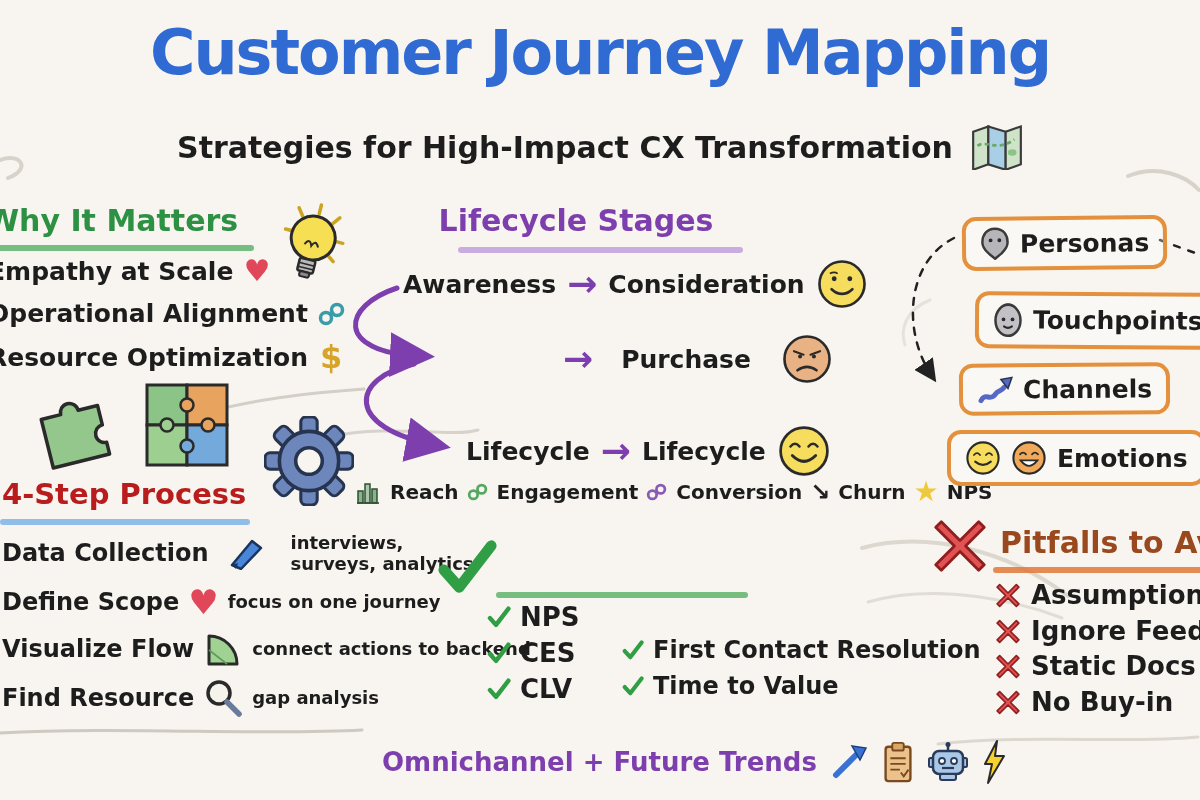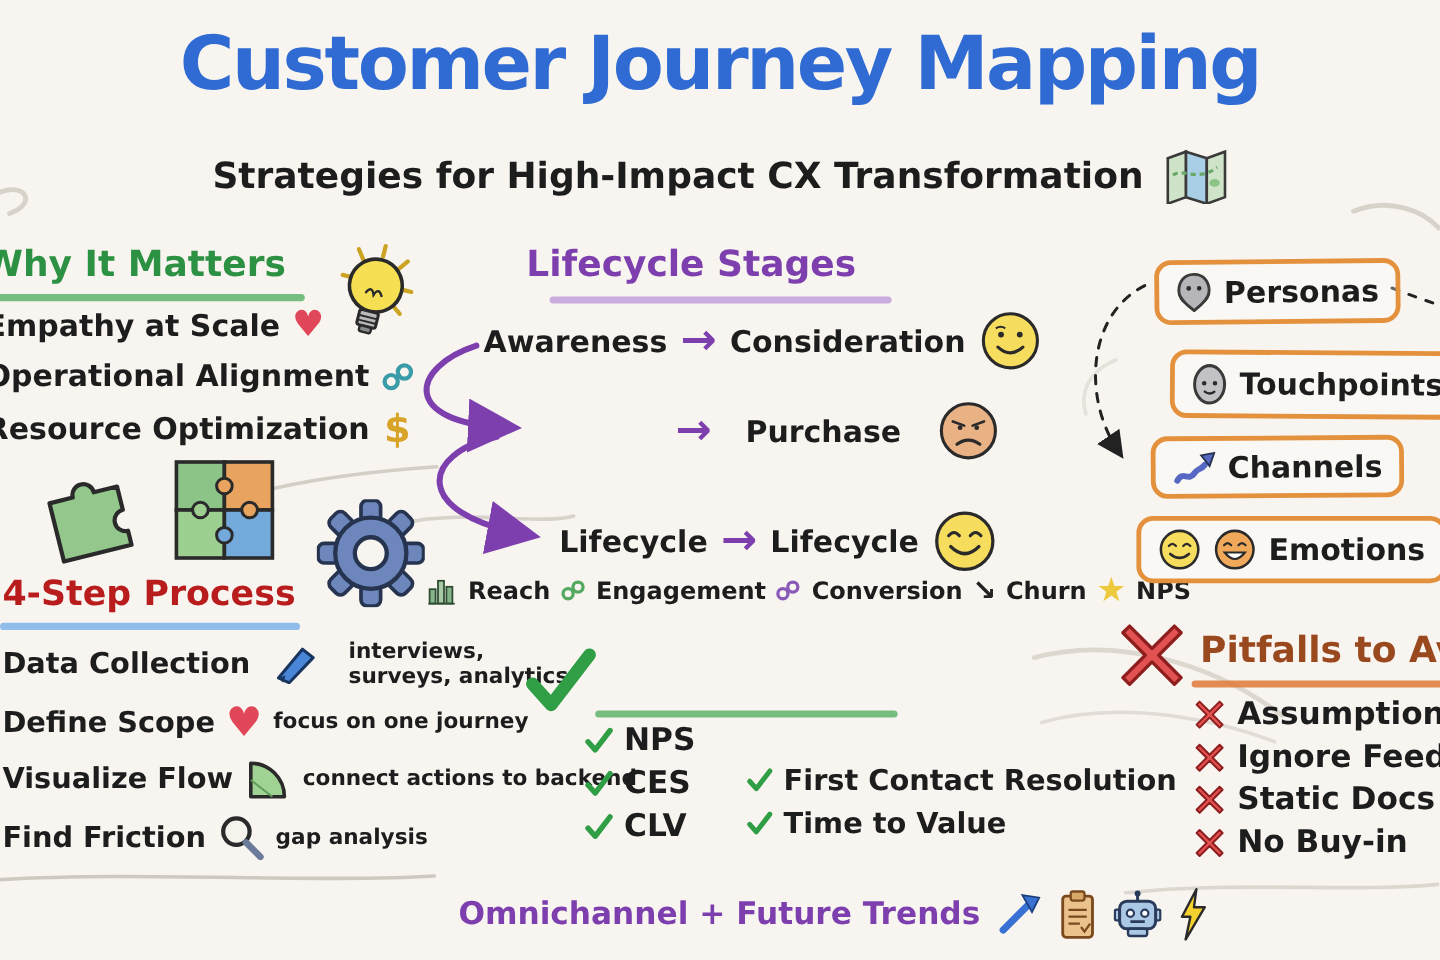--- a/index.html
+++ b/index.html
@@ -170,21 +170,21 @@
     <span class="t24">Visualize Flow</span>
     <span class="ico">
       <svg width="40" height="36" viewBox="0 0 40 36">
         <path d="M6,33 L6,5 A28,28 0 0 1 34,33 Z" fill="#9fd293" stroke="#2a2a2a" stroke-width="3" stroke-linejoin="round"></path>
         <path d="M6,19 L24,33" stroke="#5e9c58" stroke-width="1.6"></path>
       </svg>
     </span>
     <span class="note">connect actions to backend</span>
   </div>
   <div class="row" style="left:2px;top:679px;gap:9px">
-    <span class="t24">Find Friction</span>
+    <span class="t24">Find Resource</span>
     <span class="ico">
       <svg width="40" height="38" viewBox="0 0 40 38">
         <circle cx="16" cy="14" r="11" fill="#f6f3ed" stroke="#2a2a2a" stroke-width="3.5"></circle>
         <path d="M24,23 L36,35" stroke="#6a7a9a" stroke-width="5.5" stroke-linecap="round"></path>
       </svg>
     </span>
     <span class="note">gap analysis</span>
   </div>
 
   <div class="abs nw h-purple" style="left:426px;top:203px;width:300px;text-align:center;font-size:30px">Lifecycle Stages</div>

